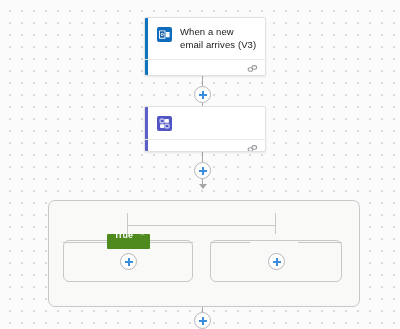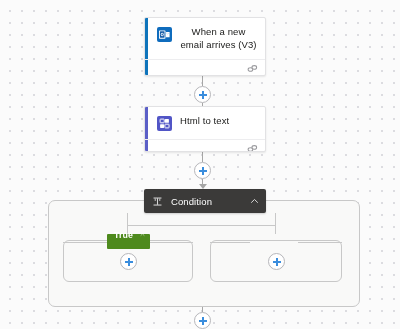--- a/index.html
+++ b/index.html
@@ -16,21 +16,20 @@
 
   #canvas {
     position: relative;
     width: 400px;
     height: 329px;
     background-color: #fbfbfb;
     background-image: radial-gradient(circle, #dcdce0 0.9px, transparent 1px);
     background-size: 12px 12px;
     background-position: 4px 5px;
     overflow: hidden;
-    text-align: center;
   }
 
   
   .vline {
     position: absolute;
     width: 1px;
     background: #a6a6a6;
   }
   .arrowhead {
     position: absolute;
@@ -236,43 +235,29 @@
     <div class="card-accent" style="background:#5b5fc7;"></div>
     <div class="card-head">
       <div class="app-icon" style="background:#5155c6;">
         <svg width="11" height="11" viewBox="0 0 16 16" aria-hidden="true">
           <rect x="1.6" y="1.6" width="6" height="5.4" rx="0.8" fill="none" stroke="#ffffff" stroke-width="1.4"></rect>
           <rect x="8.6" y="1.6" width="5.8" height="5.4" rx="0.8" fill="#ffffff"></rect>
           <rect x="1.6" y="9" width="5.8" height="5.4" rx="0.8" fill="#ffffff"></rect>
           <rect x="8.6" y="9" width="6" height="5.4" rx="0.8" fill="none" stroke="#ffffff" stroke-width="1.4"></rect>
         </svg>
       </div>
-      <div class="card-title">Html to text</div>
     </div>
     <div class="card-foot">
       <svg class="link-icon" viewBox="0 0 16 12" aria-hidden="true">
         <ellipse cx="5" cy="7.4" rx="3.4" ry="2.6" fill="none" stroke="#9a9a9e" stroke-width="1.5"></ellipse>
         <ellipse cx="10.6" cy="4.4" rx="3.4" ry="2.6" fill="none" stroke="#9a9a9e" stroke-width="1.5"></ellipse>
       </svg>
     </div>
   </div>
 
-  <div class="cond-header" style="left:144px; top:189px; width:122px; height:24px;">
-    <svg width="11" height="11" viewBox="0 0 16 16" aria-hidden="true">
-      <rect x="2.2" y="2.2" width="11.6" height="1.5" fill="#d6d6d6"></rect>
-      <rect x="7.25" y="3.2" width="1.5" height="9.6" fill="#d6d6d6"></rect>
-      <rect x="4" y="3.6" width="1.3" height="3.6" fill="#d6d6d6"></rect>
-      <rect x="10.7" y="3.6" width="1.3" height="3.6" fill="#d6d6d6"></rect>
-      <rect x="2.2" y="12.4" width="11.6" height="1.5" fill="#d6d6d6"></rect>
-    </svg>
-    <span class="cond-label">Condition</span>
-    <svg class="chev" viewBox="0 0 12 12" aria-hidden="true">
-      <path d="M1.6 7.6 L6 3.3 L10.4 7.6" fill="none" stroke="#e6e6e6" stroke-width="1.2"></path>
-    </svg>
-  </div>
 
   <div class="branch-pill" style="left:107px; top:234px; width:43px; background:#4e8a1d;">
     <span class="txt">True</span>
     <svg class="chev" viewBox="0 0 12 12" aria-hidden="true">
       <path d="M1.6 7.6 L6 3.3 L10.4 7.6" fill="none" stroke="#ffffff" stroke-width="1.3"></path>
     </svg>
   </div>
   <div class="plus-btn" style="left:120px; top:253px;"></div>
 
   <div class="plus-btn" style="left:268px; top:253px;"></div>

